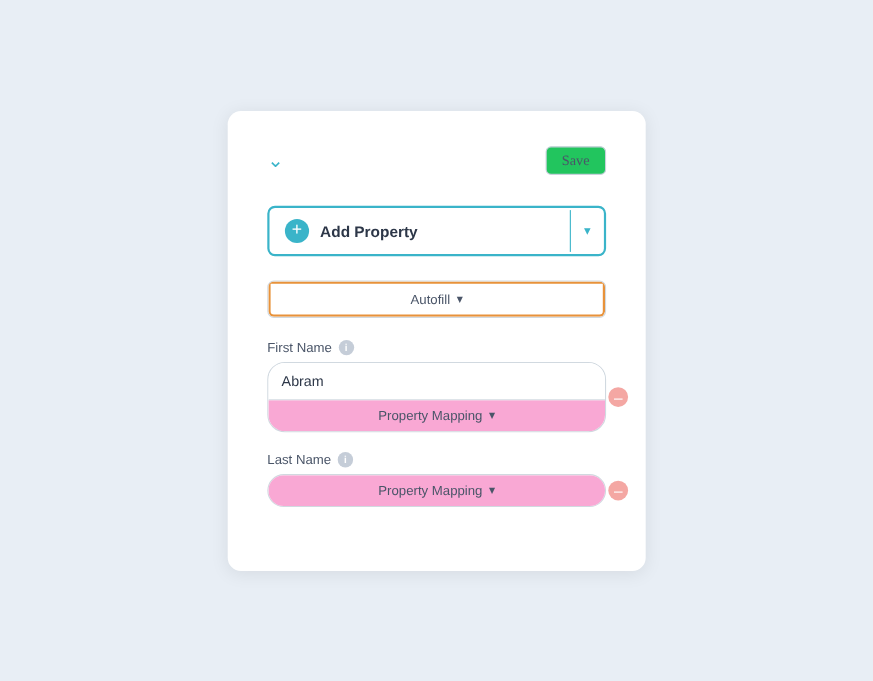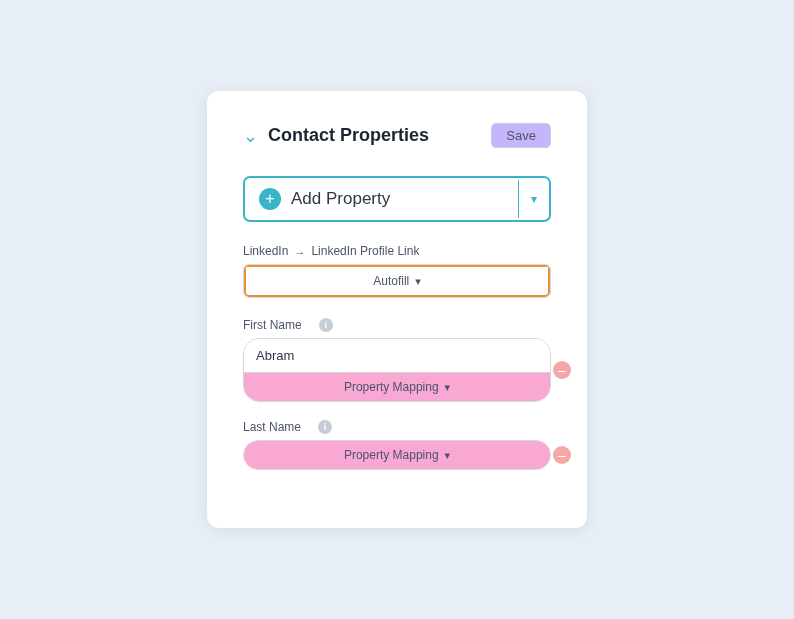--- a/index.html
+++ b/index.html
@@ -41,26 +41,27 @@
     }
 
     .card-title {
       font-size: 18px;
       font-weight: 700;
       color: #1a2533;
     }
 
     .save-btn {
       border: 1px solid #c8d0db;
-      background: #c4b5fd;
+      background: #22c55e;
       color: #4a5568;
       font-size: 13px;
       padding: 4px 14px;
       border-radius: 5px;
       cursor: pointer;
+      font-family: Liberation Serif, serif;
     }
 
     
     .add-property-btn {
       display: flex;
       align-items: center;
       width: 100%;
       border: 2px solid #3ab4c9;
       border-radius: 7px;
       background: #ffffff;
@@ -87,22 +88,22 @@
       align-items: center;
       justify-content: center;
       color: white;
       font-size: 16px;
       font-weight: 300;
       line-height: 1;
       flex-shrink: 0;
     }
 
     .add-property-label {
-      font-size: 17px;
-      font-weight: 400;
+      font-size: 14px;
+      font-weight: 700;
       color: #2d3748;
     }
 
     .add-property-divider {
       width: 1px;
       height: 38px;
       background: #3ab4c9;
     }
 
     .add-property-caret {
@@ -181,21 +182,21 @@
     }
 
     
     .named-field-group {
       margin-bottom: 18px;
     }
 
     .named-field-header {
       display: flex;
       align-items: flex-end;
-      gap: 17px;
+      gap: 6px;
       margin-bottom: 6px;
     }
 
     .named-field-label {
       font-size: 12px;
       color: #4a5568;
       font-weight: 500;
     }
 
     .info-icon {
@@ -259,42 +260,36 @@
     }
   </style>
 </head>
 <body>
 
 <div class="card">
 
   <div class="card-header">
     <div class="card-title-group">
       <span class="chevron-icon">⌄</span>
-      <span class="card-title">Contact Properties</span>
     </div>
     <button class="save-btn">Save</button>
   </div>
 
   <button class="add-property-btn">
     <div class="add-property-main">
       <span class="plus-circle">
         <span>+</span>
       </span>
       <span class="add-property-label">Add Property</span>
     </div>
     <div class="add-property-divider"></div>
     <span class="add-property-caret">▾</span>
   </button>
 
   <div class="field-group">
-    <div class="field-label-row">
-      <span class="field-label">LinkedIn</span>
-      <span class="arrow-icon">→</span>
-      <span class="field-label-target">LinkedIn Profile Link</span>
-    </div>
     <div class="field-box">
       <div class="field-mapping-row autofill-highlight">
         <span class="mapping-label">Autofill</span>
         <span class="mapping-caret">▾</span>
       </div>
     </div>
   </div>
 
   <div class="named-field-group">
     <div class="named-field-header">

